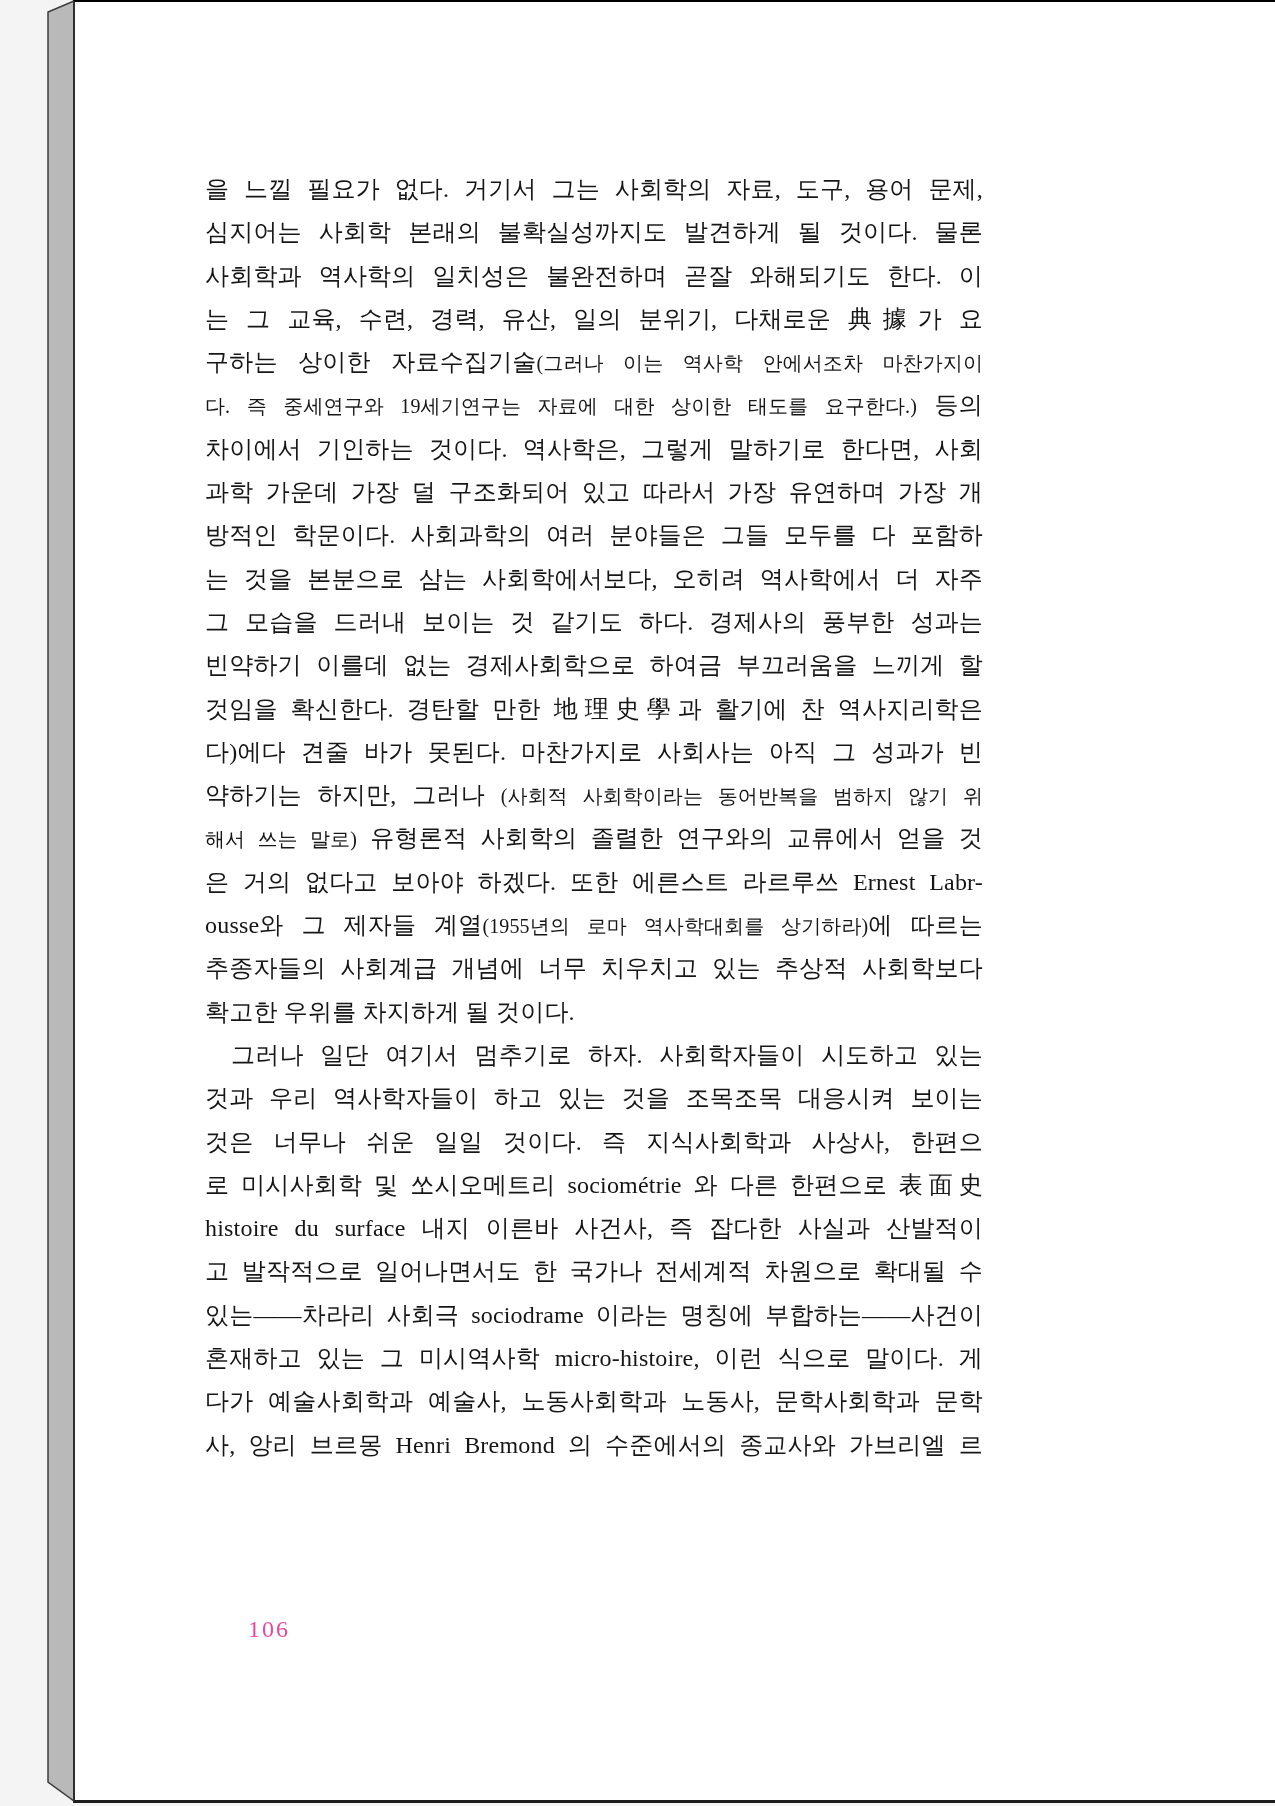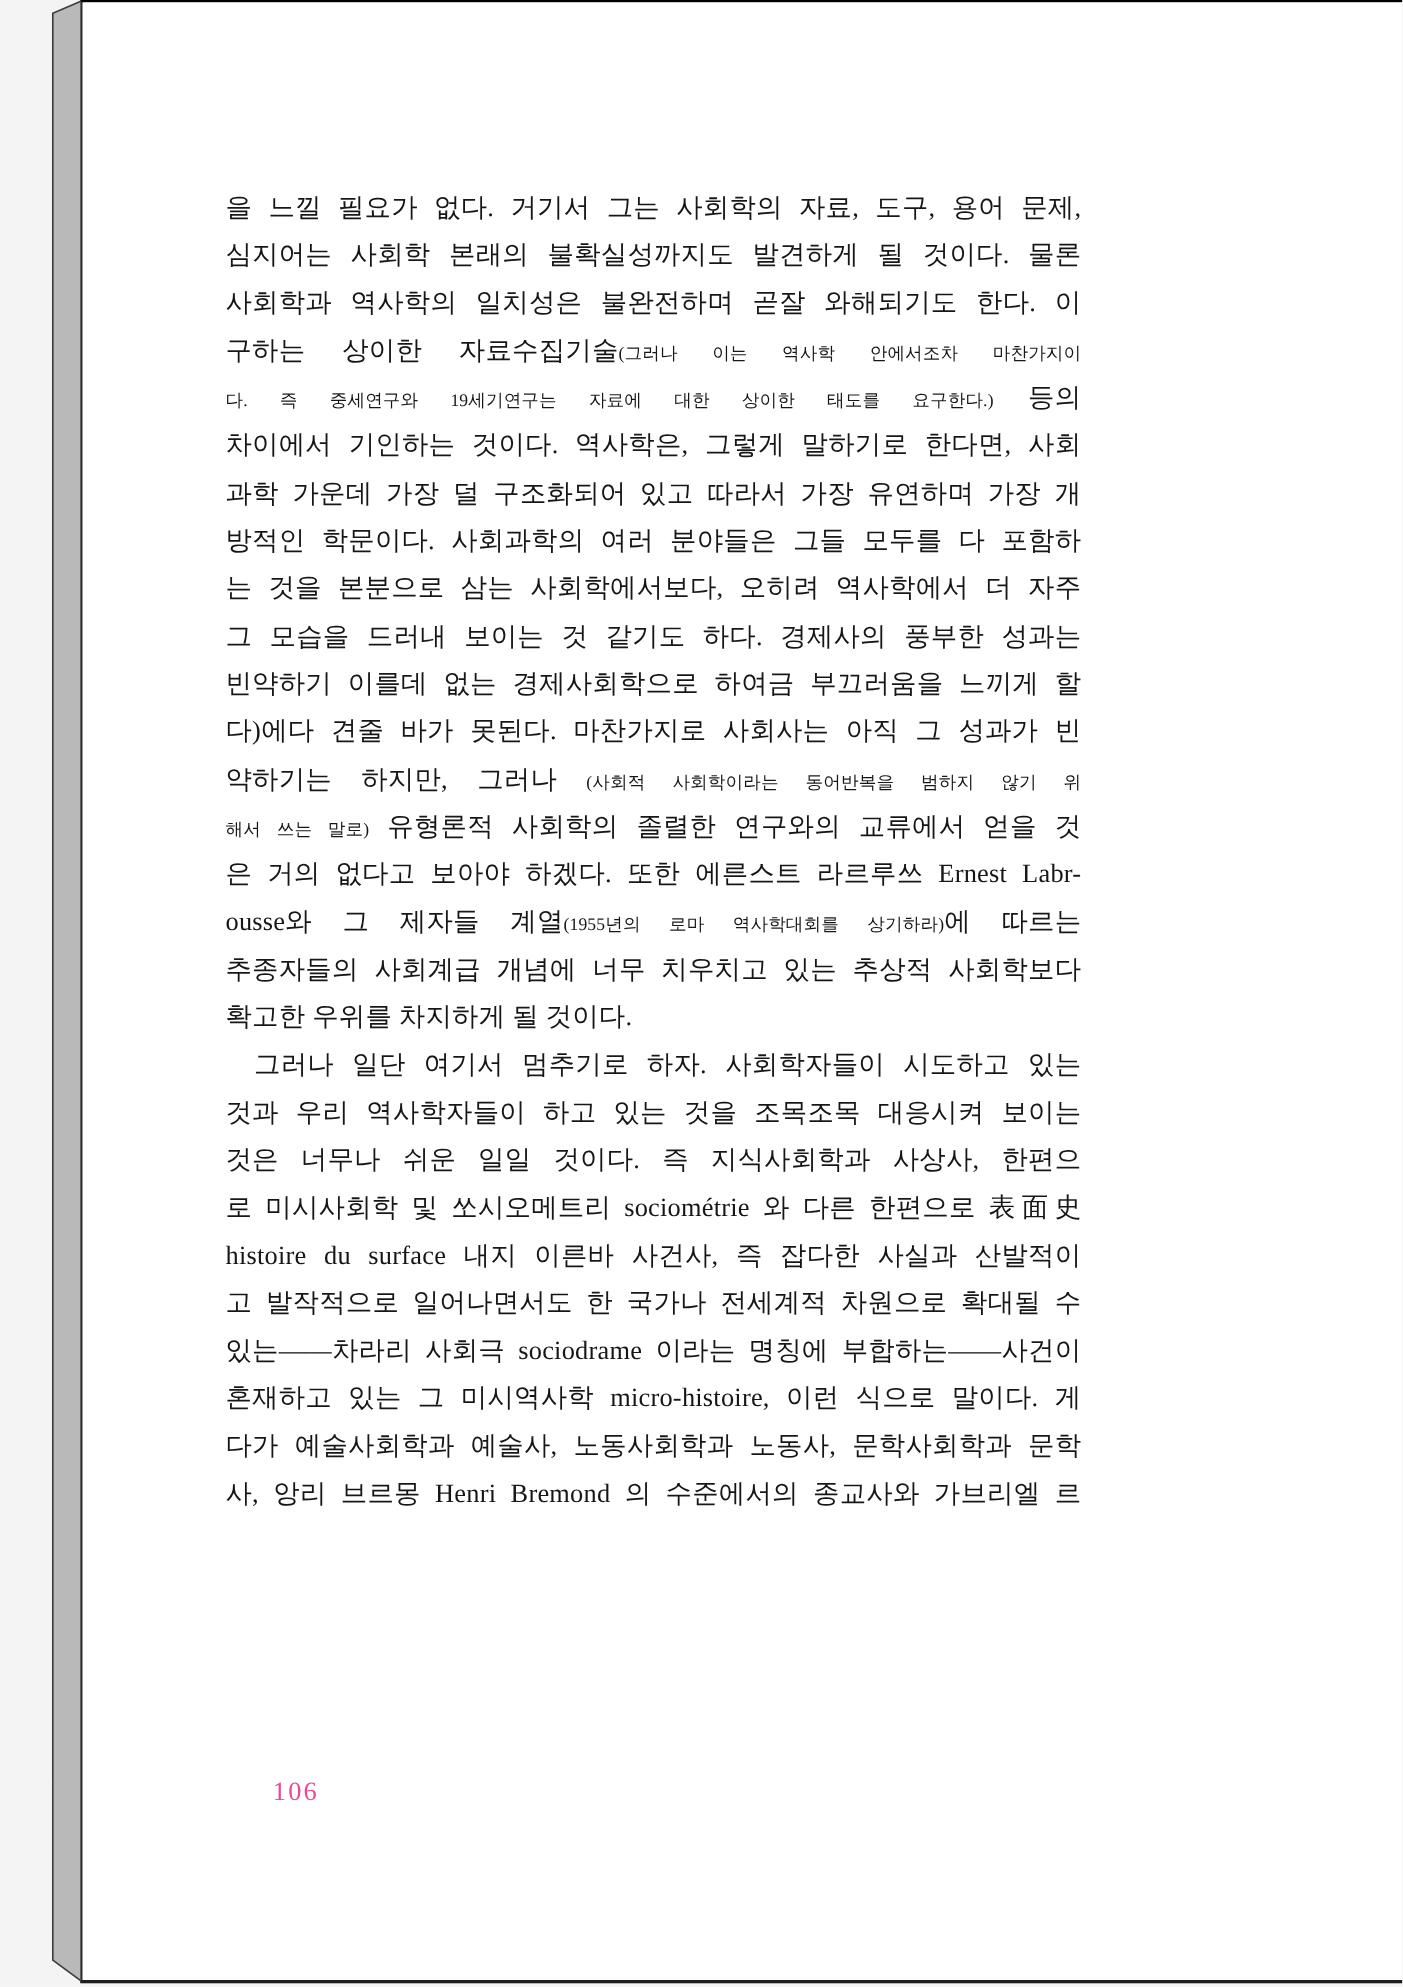--- a/index.html
+++ b/index.html
@@ -19,46 +19,48 @@
     position:absolute;left:130px;top:166px;width:778px;color:#161616;
   }
   .text-line{
     height:43.3px;line-height:43.3px;font-size:24px;
     text-align:justify;text-align-last:justify;
     overflow:hidden;white-space:normal;
   }
   .text-line.no-justify{text-align:right;text-align-last:left;}
   .text-line.indent{text-indent:26px;}
   .seg{letter-spacing:0.2px;}
-  .seg.small{font-size:16px;letter-spacing:0.1px;}
+  .seg.small{font-size:20px;letter-spacing:0.1px;}
   .page-number{
     position:absolute;left:173px;top:1612px;font-size:24px;color:#ec4899;
     letter-spacing:2px;line-height:30px;
   }
 </style>
 </head>
 <body>
 
 <div class="scene">
   <svg class="edge-svg" width="1275" height="1806" viewBox="0 0 1275 1806">
     <polygon points="74,1 48,12 48,1782 74,1801" fill="#b9b9b9" stroke="#3d3d3d" stroke-width="1.5"></polygon>
   </svg>
   <div class="page">
     <div class="text-block">
         <div class="text-line"><span class="seg">을 느낄 필요가 없다. 거기서 그는 사회학의 자료, 도구, 용어 문제,</span></div>
         <div class="text-line"><span class="seg">심지어는 사회학 본래의 불확실성까지도 발견하게 될 것이다. 물론</span></div>
         <div class="text-line"><span class="seg">사회학과 역사학의 일치성은 불완전하며 곧잘 와해되기도 한다. 이</span></div>
+        <div class="text-line"><span class="seg">는 그 교육, 수련, 경력, 유산, 일의 분위기, 다채로운 典據가 요</span></div>
         <div class="text-line"><span class="seg">구하는 상이한 자료수집기술</span><span class="seg small">(그러나 이는 역사학 안에서조차 마찬가지이</span></div>
         <div class="text-line"><span class="seg small">다. 즉 중세연구와 19세기연구는 자료에 대한 상이한 태도를 요구한다.)</span><span class="seg"> 등의</span></div>
         <div class="text-line"><span class="seg">차이에서 기인하는 것이다. 역사학은, 그렇게 말하기로 한다면, 사회</span></div>
         <div class="text-line"><span class="seg">과학 가운데 가장 덜 구조화되어 있고 따라서 가장 유연하며 가장 개</span></div>
         <div class="text-line"><span class="seg">방적인 학문이다. 사회과학의 여러 분야들은 그들 모두를 다 포함하</span></div>
         <div class="text-line"><span class="seg">는 것을 본분으로 삼는 사회학에서보다, 오히려 역사학에서 더 자주</span></div>
         <div class="text-line"><span class="seg">그 모습을 드러내 보이는 것 같기도 하다. 경제사의 풍부한 성과는</span></div>
         <div class="text-line"><span class="seg">빈약하기 이를데 없는 경제사회학으로 하여금 부끄러움을 느끼게 할</span></div>
+        <div class="text-line"><span class="seg">것임을 확신한다. 경탄할 만한 地理史學과 활기에 찬 역사지리학은</span></div>
         <div class="text-line"><span class="seg">다)에다 견줄 바가 못된다. 마찬가지로 사회사는 아직 그 성과가 빈</span></div>
         <div class="text-line"><span class="seg">약하기는 하지만, 그러나 </span><span class="seg small">(사회적 사회학이라는 동어반복을 범하지 않기 위</span></div>
         <div class="text-line"><span class="seg small">해서 쓰는 말로)</span><span class="seg"> 유형론적 사회학의 졸렬한 연구와의 교류에서 얻을 것</span></div>
         <div class="text-line"><span class="seg">은 거의 없다고 보아야 하겠다. 또한 에른스트 라르루쓰 Ernest Labr-</span></div>
         <div class="text-line"><span class="seg">ousse와 그 제자들 계열</span><span class="seg small">(1955년의 로마 역사학대회를 상기하라)</span><span class="seg">에 따르는</span></div>
         <div class="text-line"><span class="seg">추종자들의 사회계급 개념에 너무 치우치고 있는 추상적 사회학보다</span></div>
         <div class="text-line no-justify"><span class="seg">확고한 우위를 차지하게 될 것이다.</span></div>
         <div class="text-line indent"><span class="seg">그러나 일단 여기서 멈추기로 하자. 사회학자들이 시도하고 있는</span></div>
         <div class="text-line"><span class="seg">것과 우리 역사학자들이 하고 있는 것을 조목조목 대응시켜 보이는</span></div>
         <div class="text-line"><span class="seg">것은 너무나 쉬운 일일 것이다. 즉 지식사회학과 사상사, 한편으</span></div>

